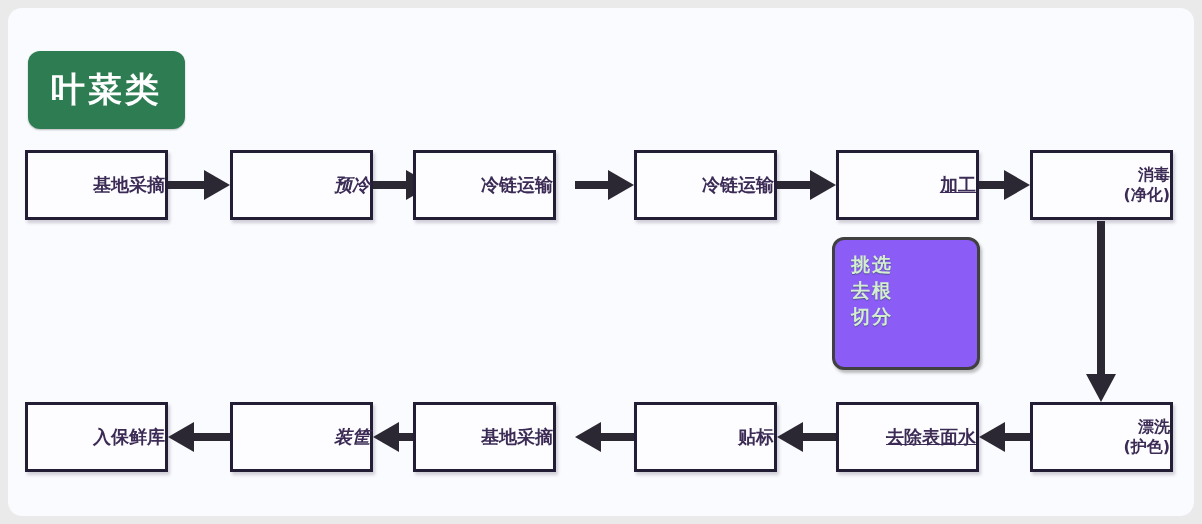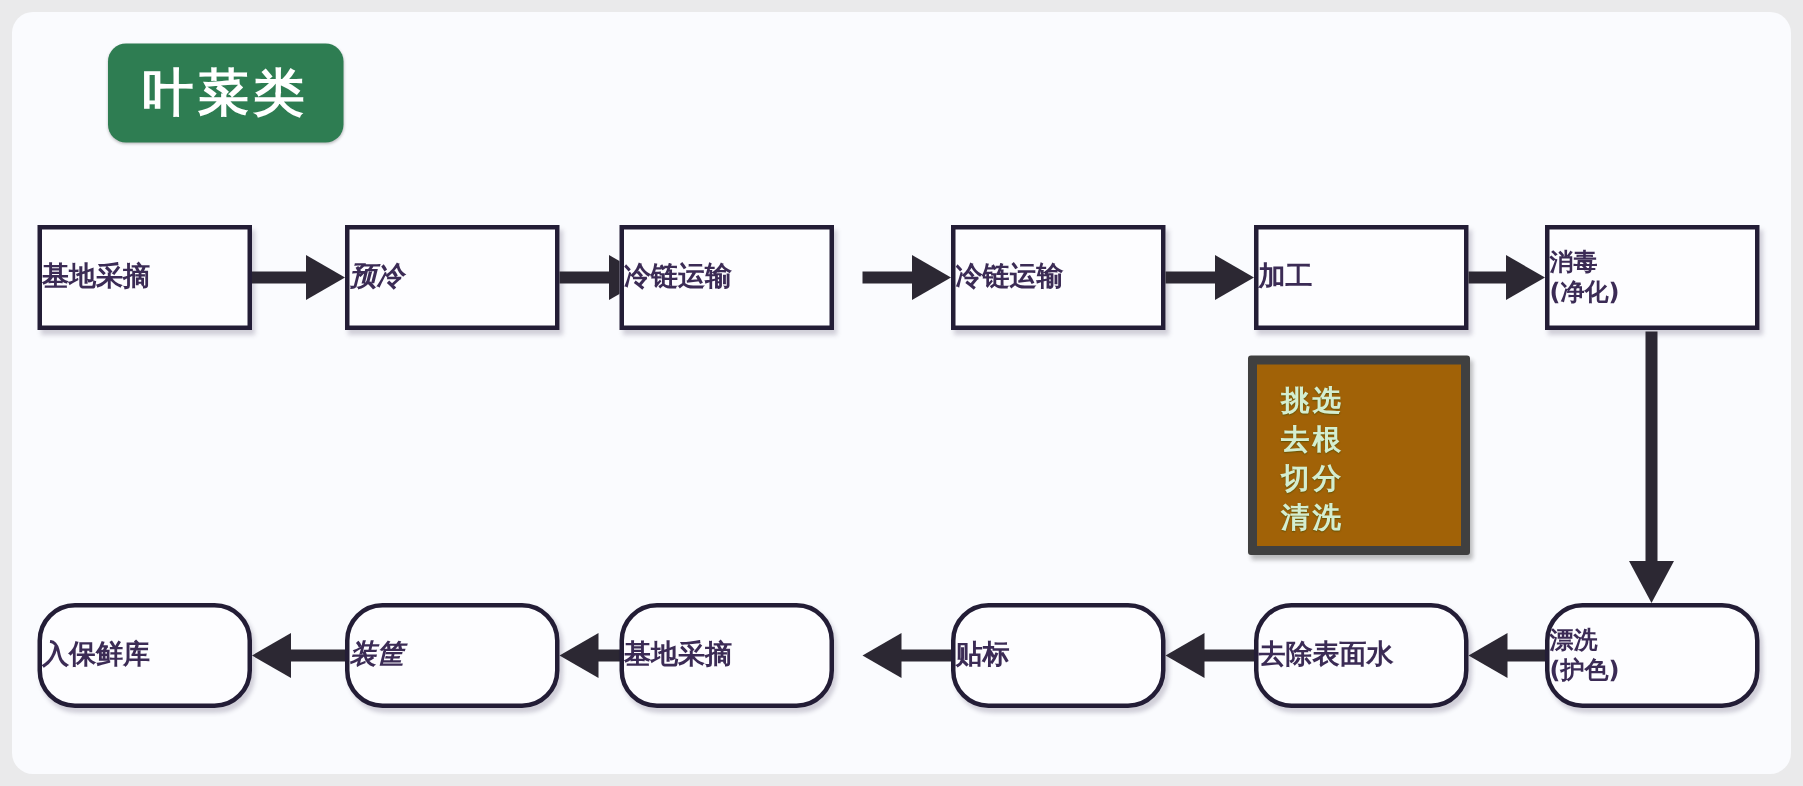--- a/index.html
+++ b/index.html
@@ -11,48 +11,47 @@
     overflow: hidden;
   }
   .panel {
     position: absolute;
     left: 8px; top: 8px; right: 8px; bottom: 8px;
     background: #fafbfe;
     border-radius: 14px;
   }
   .badge {
     position: absolute;
-    left: 20px; top: 21px;
-    width: 157px; height: 66px;
+    left: 20px; top: 43px;
+    width: 157px; height: 78px;
     background: #2e7d52;
     border-radius: 12px;
     color: #ffffff;
     font-size: 34px;
     font-weight: bold;
     letter-spacing: 3px;
     display: flex; align-items: center; justify-content: center;
     box-shadow: 0 1px 2px rgba(0,0,0,0.25);
-    margin-left: 44px;
   }
   .pbox {
     position: absolute;
     width: 143px; height: 70px;
     box-sizing: border-box;
     background: #fdfdff;
     border: 3px solid #231d36;
     box-shadow: 2px 3px 3px rgba(60,50,80,0.22);
     color: #3b2b55;
     display: flex; flex-direction: column;
-    align-items: flex-start; justify-content: center;
+    align-items: flex-end; justify-content: center;
     text-align: center;
   }
   .pbox .lbl { font-size: 18px; font-weight: bold; line-height: 22px; }
   .pbox.two .lbl, .pbox.two .sub { font-size: 16px; font-weight: bold; line-height: 20px; }
   .row-top .pbox { top: 142px; }
-  .row-bottom .pbox { top: 394px; border-radius: 25px; }
+  .row-bottom .pbox { top: 394px; }
 
   .harrow { position: absolute; height: 30px; }
   .harrow .shaft { position: absolute; top: 11px; height: 8px; background: #2c2833; }
   .harrow.right .shaft { left: 0; right: 24px; }
   .harrow.right .head {
     position: absolute; right: 0; top: 0; width: 0; height: 0;
     border-left: 26px solid #2c2833;
     border-top: 15px solid transparent;
     border-bottom: 15px solid transparent;
   }
@@ -73,38 +72,38 @@
     border-top: 28px solid #2c2833;
     border-left: 15px solid transparent;
     border-right: 15px solid transparent;
   }
 
   .greenbox {
     position: absolute;
     left: 824px; top: 229px;
     width: 148px; height: 133px;
     box-sizing: border-box;
-    background: #a16207;
-    border: 6px solid #404040;
-    border-radius: 2px;
+    background: #8b5cf6;
+    border: 3px solid #404040;
+    border-radius: 12px;
     box-shadow: 2px 3px 3px rgba(40,40,40,0.3);
     padding: 11px 0 0 16px;
   }
   .greenbox .gline {
     display: block;
     color: #d4eed0;
     font-size: 19px;
     font-weight: bold;
     line-height: 26px;
     letter-spacing: 2px;
     text-shadow: 0 1px 1px rgba(0,60,0,0.4);
   }
   
   .c0 { left: 17px; }  .c1 { left: 222px; font-style: italic; } .c2 { left: 405px; }
-  .c3 { left: 626px; } .c4 { left: 828px; } .c5 { left: 1022px; }
+  .c3 { left: 626px; } .c4 { left: 828px; text-decoration: underline; } .c5 { left: 1022px; }
   .g0 { left: 160px; width: 62px; }
   .g1 { left: 365px; width: 59px; }
   .g2 { left: 567px; width: 59px; }
   .g3 { left: 769px; width: 59px; }
   .g4 { left: 971px; width: 51px; }
 </style>
 </head>
 <body>
 
 <div class="panel">
@@ -150,21 +149,20 @@
     <div class="pbox two c5">
       <span class="lbl">消毒</span>
       <span class="sub">(净化)</span>
     </div>
   </div>
 
   <div class="greenbox">
     <span class="gline">挑选</span>
     <span class="gline">去根</span>
     <span class="gline">切分</span>
-    <span class="gline">清洗</span>
   </div>
 
   <div class="varrow">
       <div class="shaft"></div>
       <div class="head"></div>
     </div>
 
   <div class="row-bottom">
     <div class="pbox c0">
       <span class="lbl">入保鲜库</span>

